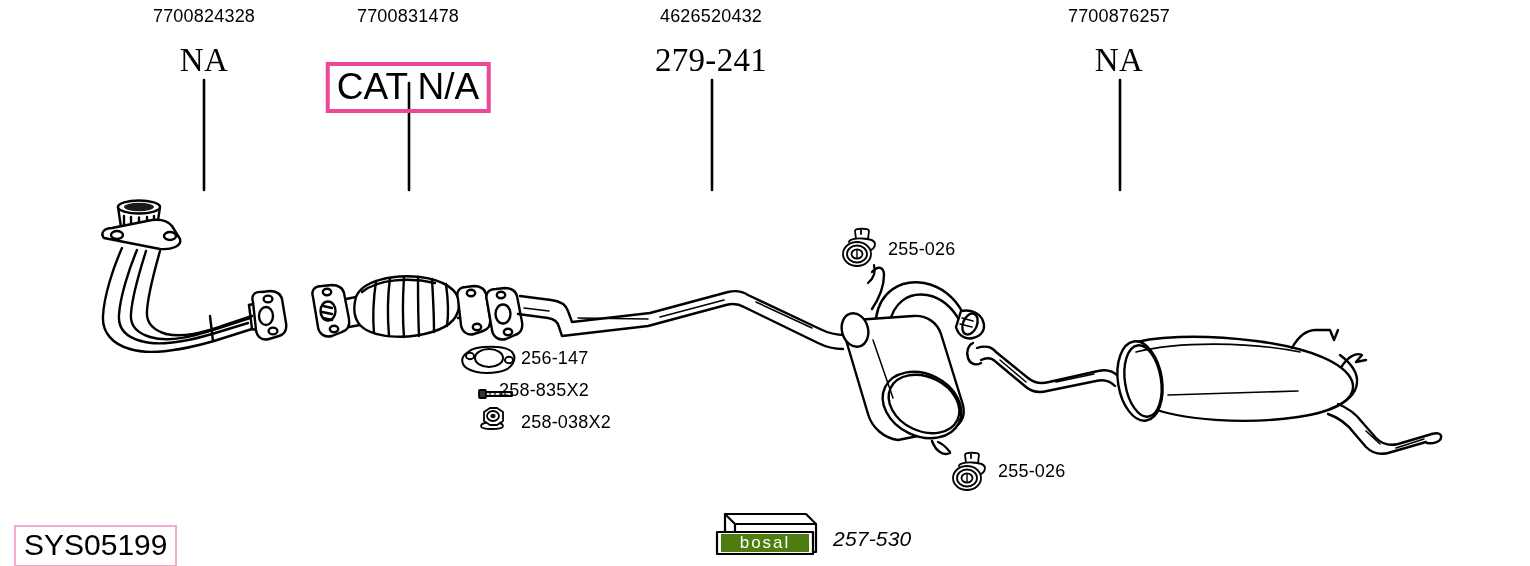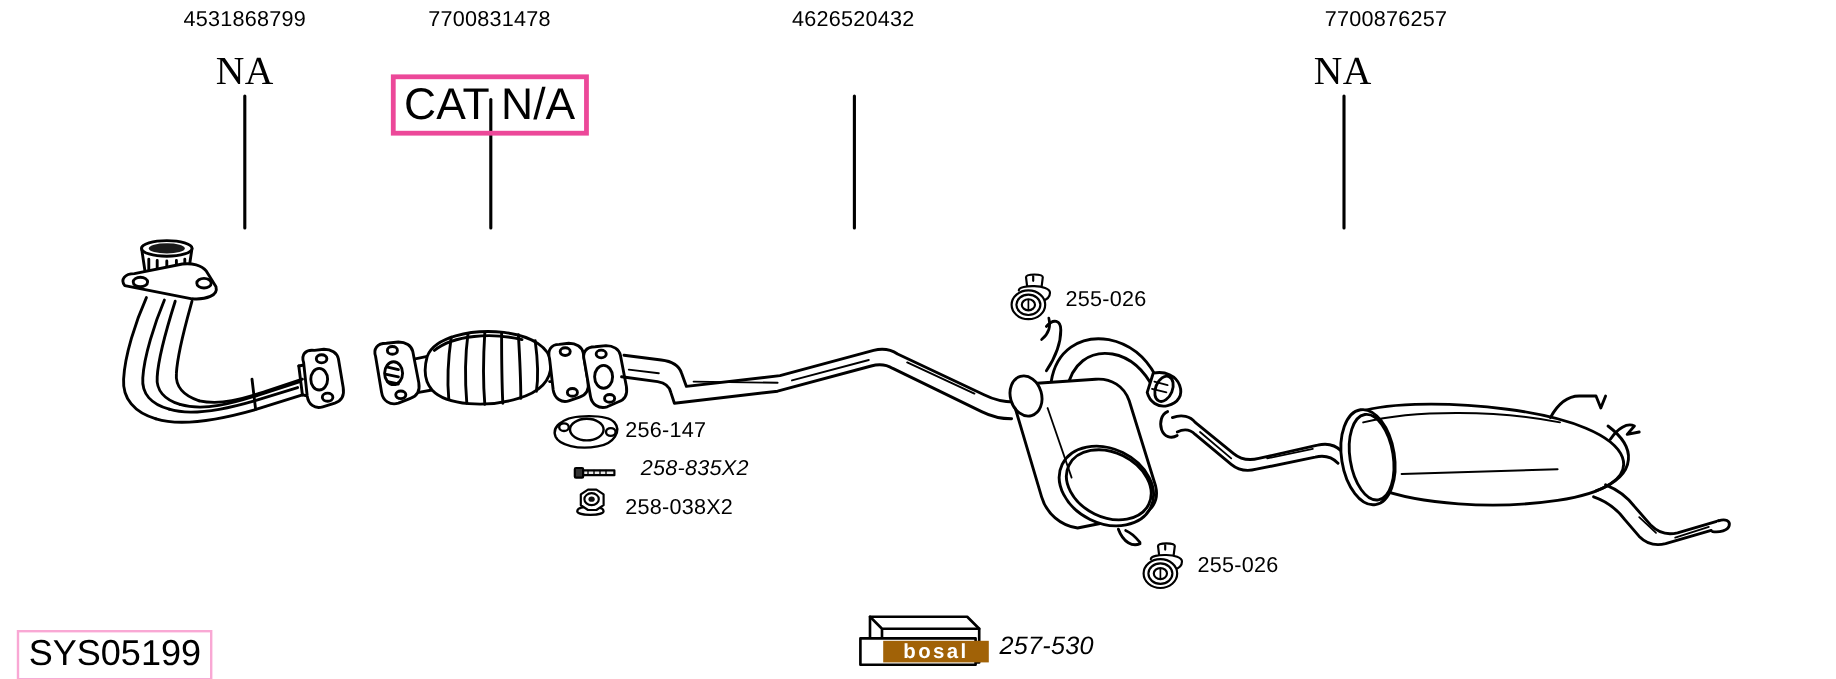--- a/index.html
+++ b/index.html
@@ -212,37 +212,38 @@
       </g>
 
       <g stroke-width="2.2">
         <path d="M725 514 L806 514 L816 524 L816 552 L735 552 L725 542 Z" fill="#fff"></path>
         <path d="M725 514 L735 524 L816 524 M735 524 L735 552" fill="none"></path>
         <rect x="717" y="532" width="96" height="22" fill="#fff" stroke="#000" stroke-width="2.2"></rect>
       </g>
     </g>
   </svg>
 
-  <div class="lbl partno hdr-cell" style="left:204px;top:7px;">4531868799</div>
+  <div class="lbl partno hdr-cell" style="left:204px;top:7px;">7700824328</div>
   <div class="lbl bigname hdr-cell" style="left:204px;top:44px;">NA</div>
 
   <div class="lbl partno hdr-cell" style="left:408px;top:7px;">7700831478</div>
   <div class="lbl boxed hdr-cell" style="left:408px;top:41px;">CAT N/A</div>
 
   <div class="lbl partno hdr-cell" style="left:711px;top:7px;">4626520432</div>
-
-  <div class="lbl partno hdr-cell" style="left:1155px;top:7px;">7700876257</div>
+  <div class="lbl bigname hdr-cell" style="left:711px;top:44px;">279-241</div>
+
+  <div class="lbl partno hdr-cell" style="left:1119px;top:7px;">7700876257</div>
   <div class="lbl bigname hdr-cell" style="left:1119px;top:44px;">NA</div>
 
   <div class="lbl smallpart" style="left:888px;top:240px;">255-026</div>
   <div class="lbl smallpart" style="left:998px;top:462px;">255-026</div>
 
   <div class="lbl smallpart" style="left:521px;top:349px;">256-147</div>
-  <div class="lbl smallpart" style="left:534px;top:381px;font-style:italic;">258-835X2</div>
+  <div class="lbl smallpart" style="left:499px;top:381px;">258-835X2</div>
   <div class="lbl smallpart" style="left:521px;top:413px;">258-038X2</div>
 
-  <div class="lbl" style="left:736px;top:534px;width:88px;height:18px;background:#a16207;color:#fff;
-              font-size:17px;font-weight:bold;letter-spacing:2px;text-align:center;line-height:18px;">bosal</div>
+  <div class="lbl" style="left:721px;top:534px;width:88px;height:18px;background:#4d7c0f;color:#fff;
+              font-size:17px;font-weight:normal;letter-spacing:2px;text-align:center;line-height:18px;">bosal</div>
   <div class="lbl smallpart" style="left:833px;top:528px;font-size:21px;font-style:italic;">257-530</div>
 
   <div class="syscode" style="left:14px;top:525px;">SYS05199</div>
 
 </div>
 
 </body></html>

